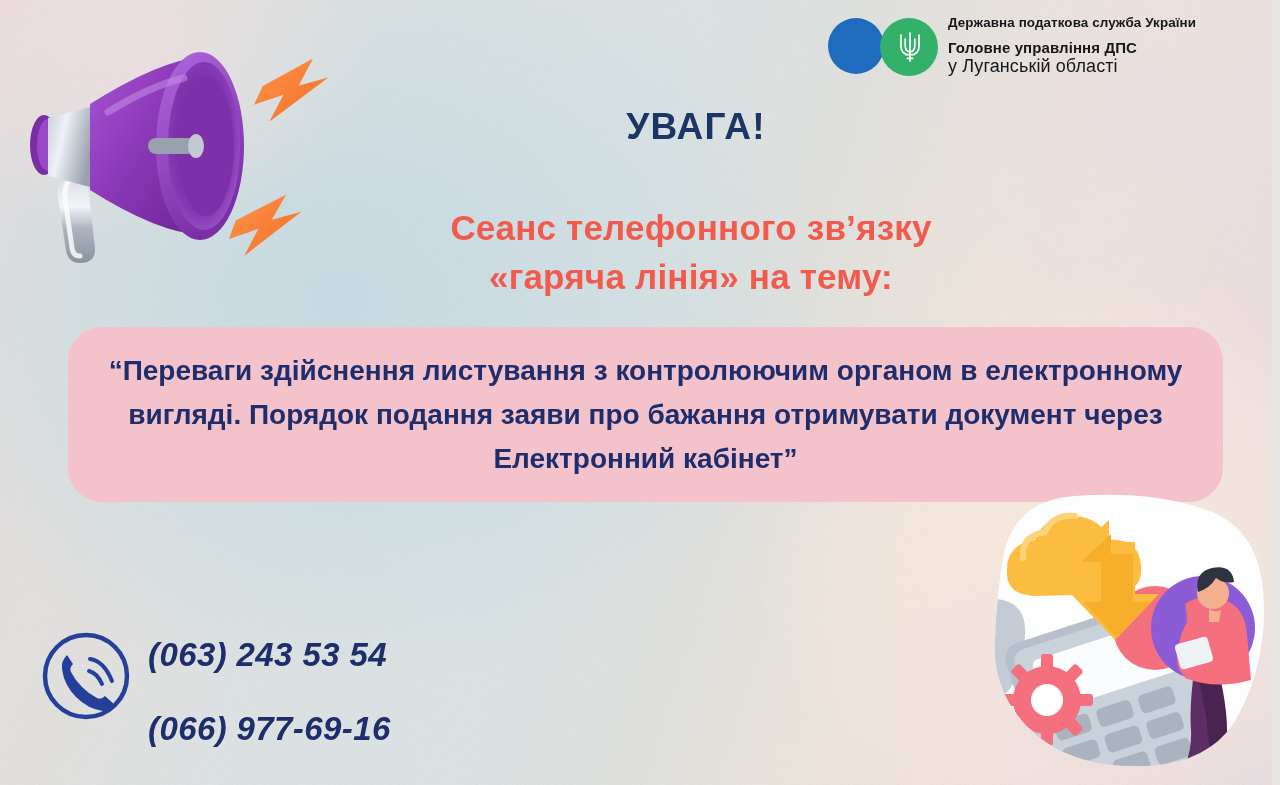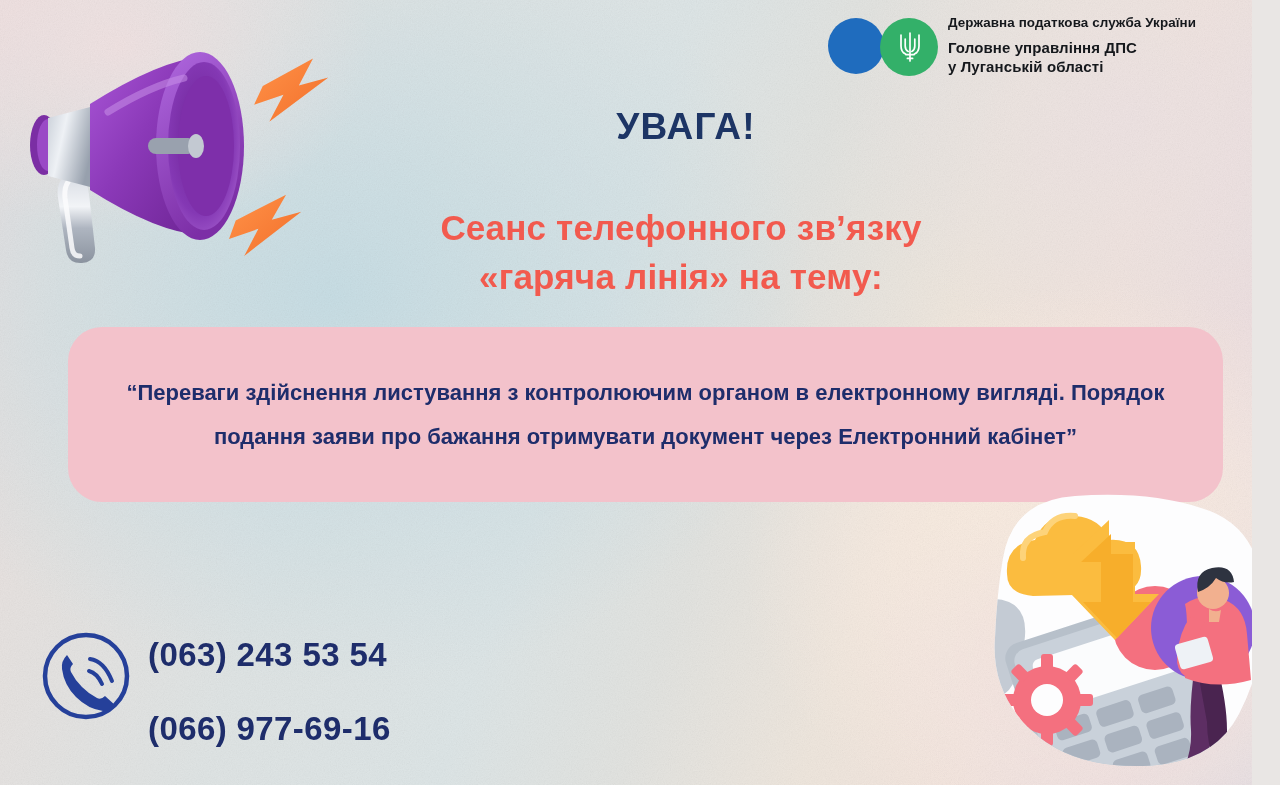--- a/index.html
+++ b/index.html
@@ -1,21 +1,21 @@
 <!DOCTYPE html>
 <html><head>
 <meta charset="utf-8">
 <style>
   html,body{margin:0;padding:0;}
   body{
     width:1280px;height:785px;overflow:hidden;
     font-family:"Liberation Sans","DejaVu Sans",sans-serif;
     position:relative;background:#e9e6e4;
   }
-  #stage{position:absolute;inset:0;width:1252px;height:785px;overflow:hidden;}
+  #stage{position:absolute;inset:0;width:1252px;height:785px;overflow:hidden;padding-left:20px;}
 
   
   .bg-base{position:absolute;inset:0;
     background:linear-gradient(108deg,#ecdede 0%, #e6e2e0 14%, #dfe4e4 30%, #dde5e6 46%, #e2e3e0 58%, #eee6dd 70%, #f2e4dd 80%, #eddfe0 90%, #e4dee3 100%);}
   .bg-blue{position:absolute;left:-6%;top:-14%;width:86%;height:118%;
     background:radial-gradient(ellipse 62% 58% at 38% 44%, rgba(198,221,228,0.95) 0%, rgba(206,224,229,0.6) 42%, rgba(214,226,228,0.0) 72%);}
   .bg-cream{position:absolute;right:-12%;top:32%;width:62%;height:80%;
     background:radial-gradient(ellipse 60% 60% at 60% 50%, rgba(252,240,224,0.92) 0%, rgba(250,236,226,0.55) 45%, rgba(247,233,228,0.0) 75%);}
   .bg-rose{position:absolute;right:-10%;top:-18%;width:52%;height:66%;
     background:radial-gradient(ellipse 58% 58% at 62% 50%, rgba(236,226,228,0.75) 0%, rgba(232,226,229,0.3) 50%, rgba(232,226,229,0) 78%);}
@@ -28,42 +28,42 @@
   
   .header{position:absolute;left:828px;top:14px;width:440px;height:78px;}
   .logo-circles{position:absolute;left:0;top:4px;width:122px;height:58px;}
   .circ{position:absolute;border-radius:50%;}
   .circ-blue{left:0;top:0;width:56px;height:56px;background:#1f6cbe;}
   .circ-green{left:52px;top:0;width:58px;height:58px;background:#33b069;}
   .trident{position:absolute;left:70px;top:12px;width:24px;height:34px;}
   .hdr-lines{position:absolute;left:120px;top:0;width:320px;}
   .hdr-l1{font-size:13.4px;font-weight:bold;color:#15181c;letter-spacing:.1px;line-height:17px;margin-bottom:7px;white-space:nowrap;}
   .hdr-l2{font-size:15px;font-weight:bold;color:#15181c;letter-spacing:.1px;line-height:19px;white-space:nowrap;}
-  .hdr-l3{font-size:15px;font-weight:bold;color:#15181c;letter-spacing:.1px;line-height:19px;white-space:nowrap;}
+  .hdr-l3{font-size:18px;font-weight:normal;color:#15181c;letter-spacing:.1px;line-height:19px;white-space:nowrap;}
 
   
   .megaphone{position:absolute;left:8px;top:28px;width:330px;height:270px;}
 
   
   .attention{position:absolute;left:0;right:0;top:106px;text-align:center;
     font-size:37px;font-weight:bold;color:#1d3565;letter-spacing:1.2px;
     transform:translateX(60px);}
   .subtitle{position:absolute;left:0;right:0;top:203px;text-align:center;
     transform:translateX(55px);}
   .sub-line{font-size:35px;font-weight:bold;color:#f25a4e;line-height:49px;letter-spacing:.2px;}
 
   
   .quote-box{position:absolute;left:68px;top:327px;width:1155px;height:175px;
     background:#f3c2cb;border-radius:34px;
     display:flex;align-items:center;justify-content:center;}
-  .quote-text{width:1110px;text-align:center;font-size:22px;font-weight:bold;
+  .quote-text{width:1110px;text-align:center;font-size:28px;font-weight:bold;
     color:#1e2d6b;line-height:44px;letter-spacing:0px;}
 
   
-  .phone-block{position:absolute;left:36px;top:618px;width:520px;height:130px;}
+  .phone-block{position:absolute;left:36px;top:618px;width:520px;height:130px;font-style:italic;}
   .phone-icon{position:absolute;left:4px;top:12px;width:92px;height:92px;}
   .phone-nums{position:absolute;left:112px;top:0px;}
   .phone-num{font-size:33px;font-weight:bold;color:#1e2d6b;line-height:74px;letter-spacing:.4px;white-space:nowrap;}
 
   
   .illus{position:absolute;left:955px;top:488px;width:330px;height:300px;}
 </style>
 </head>
 <body>
 

